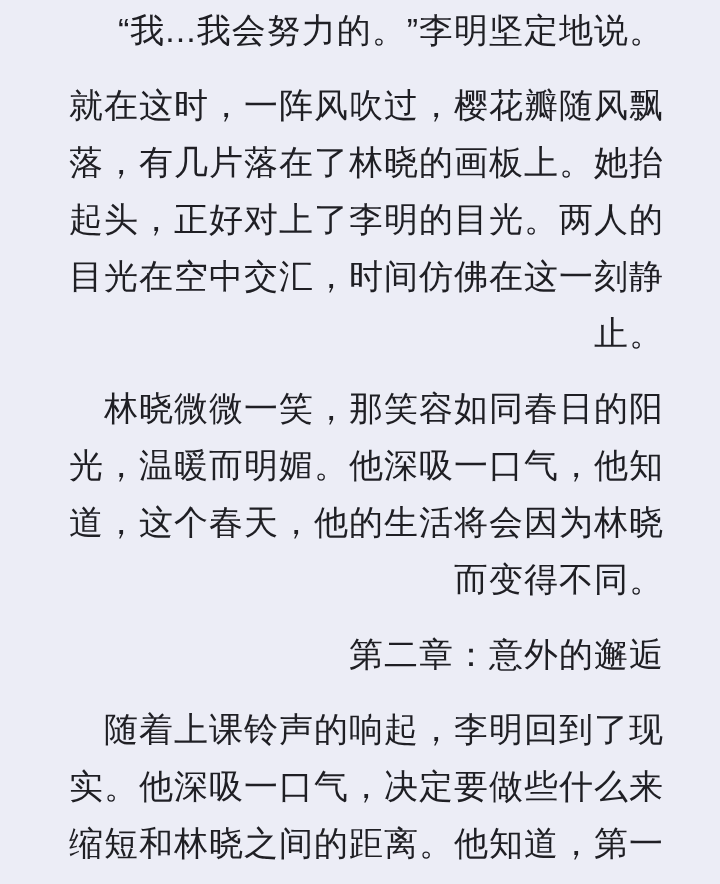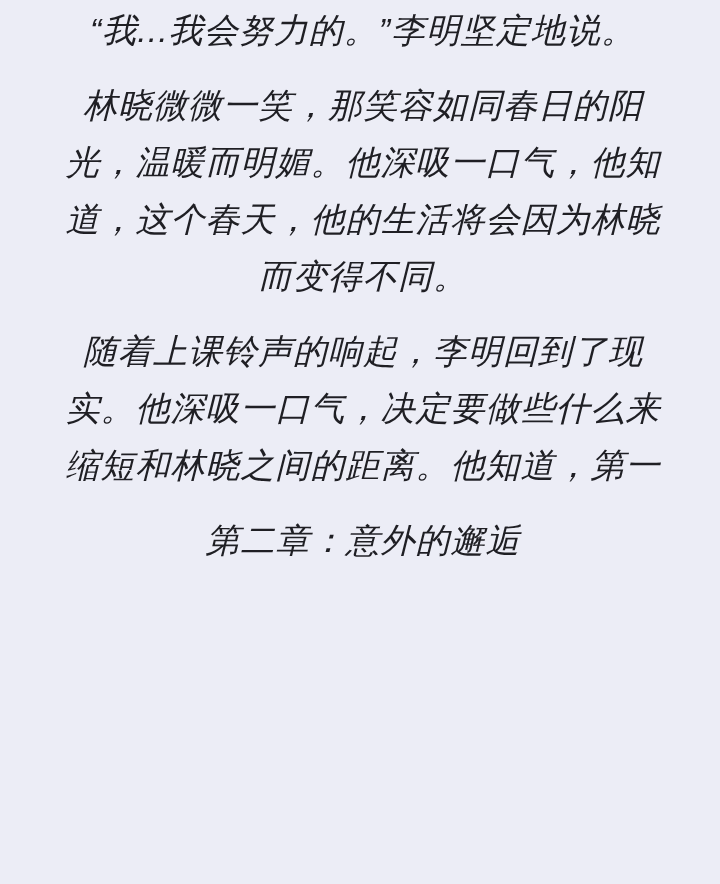--- a/index.html
+++ b/index.html
@@ -20,29 +20,29 @@
     padding: 2px 56px 0 62px;
     overflow: hidden;
   }
   .para {
     margin: 0 0 18px 0;
     font-size: 34px;
     line-height: 57px;
     letter-spacing: 1px;
     font-weight: 500;
     color: #1F1F24;
-    text-align: center;
+    text-align: right;
     word-break: break-all;
-    font-style: italic;
   }
   .chapter {
     font-weight: 500;
   }
 </style>
 </head>
 <body>
 
 <main class="page">
   <p class="para">“我...我会努力的。”李明坚定地说。</p>
+  <p class="para">就在这时，一阵风吹过，樱花瓣随风飘落，有几片落在了林晓的画板上。她抬起头，正好对上了李明的目光。两人的目光在空中交汇，时间仿佛在这一刻静止。</p>
   <p class="para">林晓微微一笑，那笑容如同春日的阳光，温暖而明媚。他深吸一口气，他知道，这个春天，他的生活将会因为林晓而变得不同。</p>
+  <p class="para chapter">第二章：意外的邂逅</p>
   <p class="para">随着上课铃声的响起，李明回到了现实。他深吸一口气，决定要做些什么来缩短和林晓之间的距离。他知道，第一</p>
-  <p class="para chapter">第二章：意外的邂逅</p>
 </main>
 
 </body></html>

